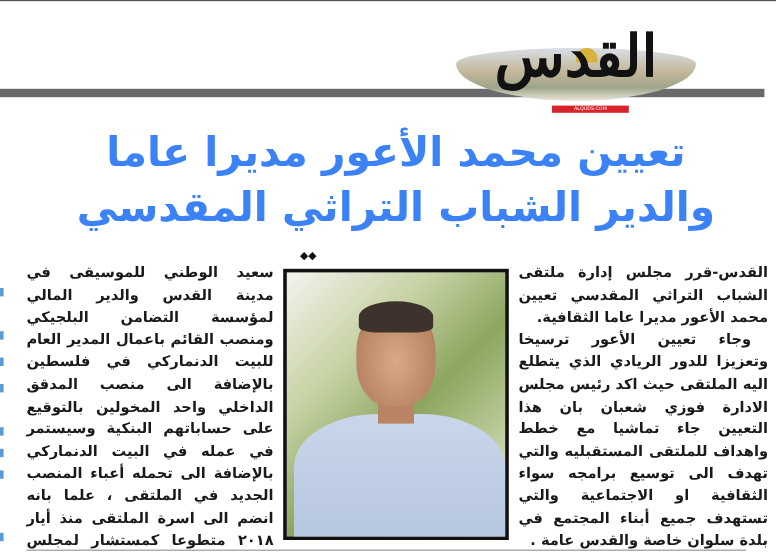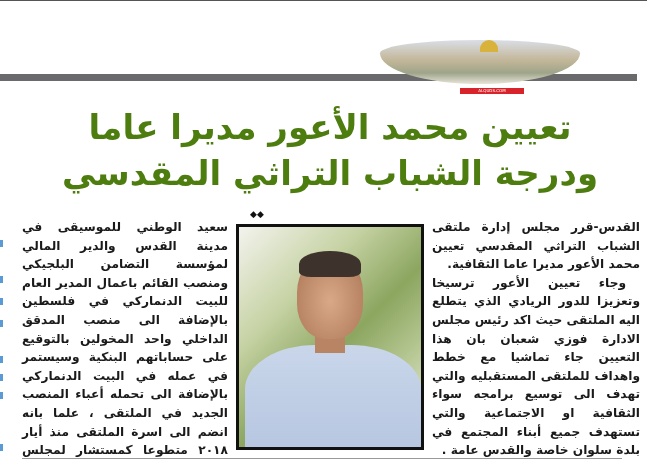--- a/index.html
+++ b/index.html
@@ -28,21 +28,21 @@
     }
     .mast-url {
       position: absolute; left: 80px; top: 78px; width: 64px; height: 6px;
       background: #d8232a; color: #fff; font-size: 4px; text-align: center; line-height: 6px; z-index: 3;
     }
 
     .headline {
       position: absolute; left: 60px; top: 104px; width: 540px;
       text-align: center; direction: rtl;
       font-family: "DejaVu Sans", sans-serif; font-weight: bold;
-      font-size: 34px; line-height: 46px; color: #4d7c0f;
+      font-size: 34px; line-height: 46px; color: #3b82f6;
     }
 
     .col {
       position: absolute; direction: rtl; text-align: justify;
       font-family: "DejaVu Sans", sans-serif; font-weight: bold;
       font-size: 12.2px; line-height: 18.6px; color: #1a1a1a;
     }
     .col-right { left: 432px; top: 218px; width: 208px; }
     .col-left { left: 22px; top: 218px; width: 206px; }
     .col p { margin: 0; }
@@ -81,26 +81,27 @@
   </style>
 </head>
 <body>
 
 <div class="top-rule"></div>
 <div class="mast-band"></div>
 
 <div class="masthead">
   <div class="mast-bg"></div>
   <div class="mast-dome"></div>
+  <div class="mast-title">القدس</div>
   <div class="mast-url">ALQUDS.COM</div>
 </div>
 
 <div class="headline">
   <div>تعيين محمد الأعور مديرا عاما</div>
-  <div>ودرجة الشباب التراثي المقدسي</div>
+  <div>والدير الشباب التراثي المقدسي</div>
 </div>
 
 <div class="col col-right">
   <p>القدس-قرر مجلس إدارة ملتقى الشباب التراثي المقدسي تعيين محمد الأعور مديرا عاما الثقافية.</p>
   <p class="indent">وجاء تعيين الأعور ترسيخا وتعزيزا للدور الريادي الذي يتطلع اليه الملتقى حيث اكد رئيس مجلس الادارة فوزي شعبان بان هذا التعيين جاء تماشيا مع خطط واهداف للملتقى المستقبليه والتي تهدف الى توسيع برامجه سواء الثقافية او الاجتماعية والتي تستهدف جميع أبناء المجتمع في بلدة سلوان خاصة والقدس عامة .</p>
   <p class="indent">وقد شغل الأعور قبل تعيينه عدة مناصب رفيعه منها مدير معهد ادوارد</p>
 </div>
 
 <div class="separator">◆◆</div>
 

